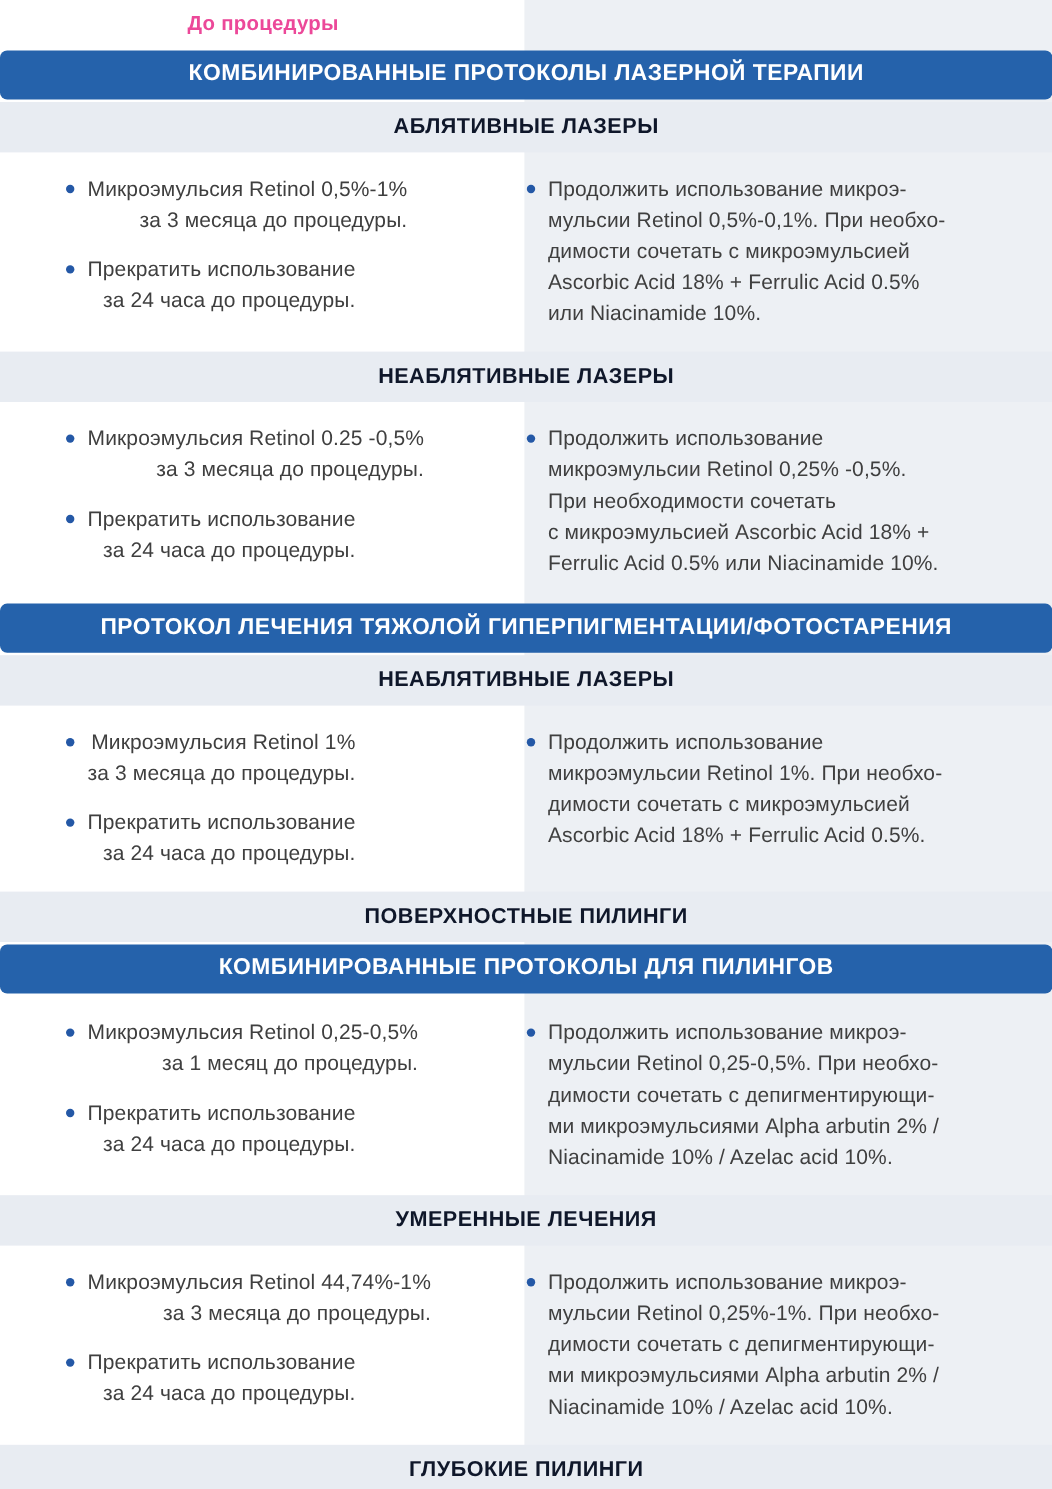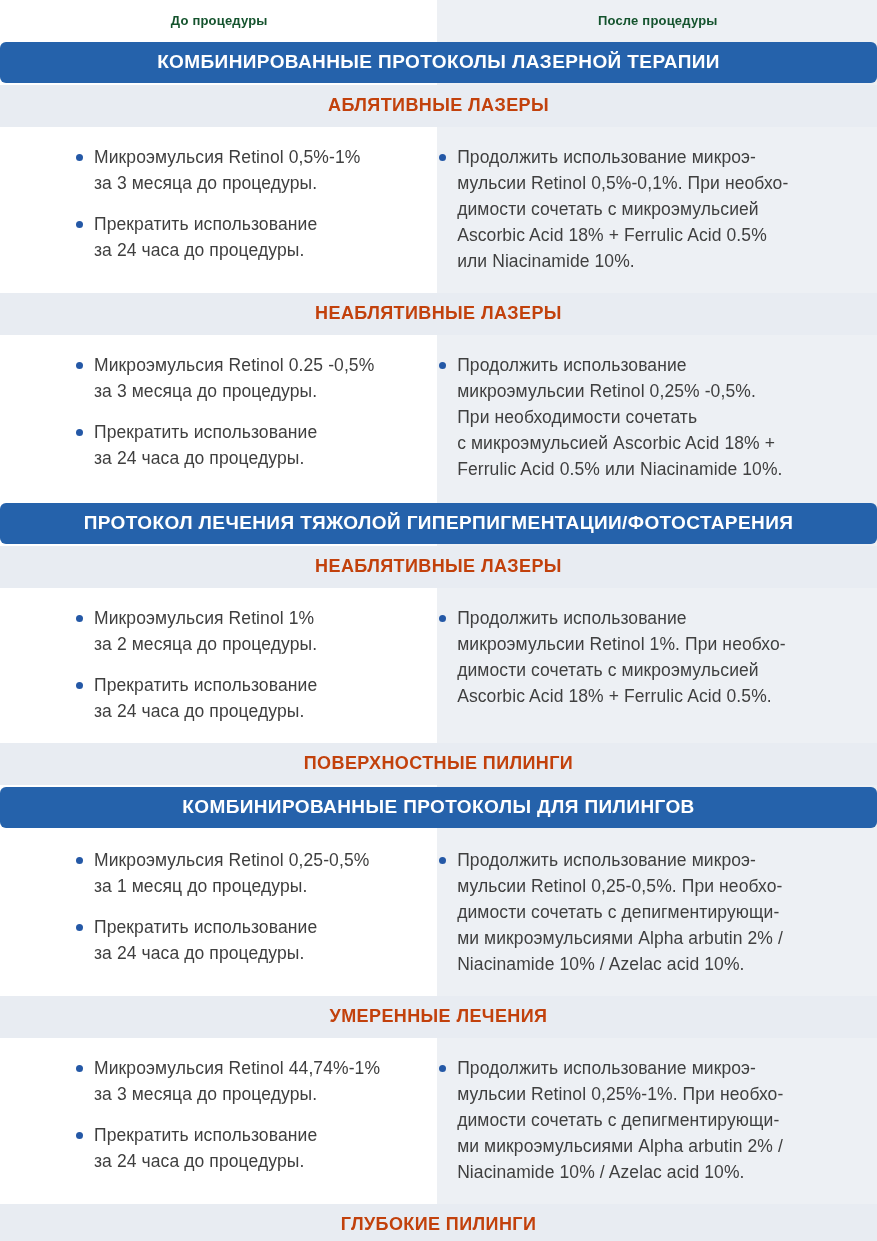--- a/index.html
+++ b/index.html
@@ -14,51 +14,51 @@
   .tint-col{
     position:absolute;top:0;right:0;width:440px;height:100%;
     background:#edf0f4;
   }
   .layer{position:relative;z-index:1;}
 
   
   .col-header-row{display:flex;height:40px;}
   .col-header-cell{width:50%;display:flex;align-items:center;justify-content:center;}
   .col-header-text{
-    color:#14532d;font-weight:bold;font-size:13px;letter-spacing:.2px;
+    color:#ec4899;font-weight:bold;font-size:17px;letter-spacing:.2px;
   }
 
   
   .main-band{
     background:#2562ab;
     color:#ffffff;
     text-align:center;
     font-weight:bold;
     font-size:19px;
     letter-spacing:.4px;
     padding:9px 10px 10px;
     margin:2px 0;
     border-radius:6px;
   }
 
   
   .sub-band{
     background:#e8ecf2;
-    color:#c2410c;
+    color:#0f172a;
     text-align:center;
     font-weight:bold;
     font-size:18px;
     letter-spacing:.4px;
     padding:10px 10px 11px;
   }
 
   
   .content-row{display:flex;}
   .cell{box-sizing:border-box;}
-  .before-cell{width:437px;padding:17px 14px 4px 76px;}
+  .before-cell{width:437px;padding:17px 14px 4px 55px;text-align:right;}
   .after-cell{width:476px;padding:17px 18px 4px 18px;}
 
   .li{display:flex;margin-bottom:15px;}
   .dot{
     flex:none;width:7px;height:7px;border-radius:50%;
     background:#2458a6;margin:10px 11px 0 0;
   }
   .txt{
     white-space:pre-line;
     color:#3f3f3f;
@@ -70,23 +70,20 @@
 </head>
 <body>
 
 <div class="page">
   <div class="tint-col"></div>
 
   <div class="layer col-header-row">
     <div class="col-header-cell">
       <span class="col-header-text">До процедуры</span>
     </div>
-    <div class="col-header-cell">
-      <span class="col-header-text">После процедуры</span>
-    </div>
   </div>
 
   <div class="layer main-band">КОМБИНИРОВАННЫЕ ПРОТОКОЛЫ ЛАЗЕРНОЙ ТЕРАПИИ</div>
 
   <div class="layer sub-band">АБЛЯТИВНЫЕ ЛАЗЕРЫ</div>
   <div class="layer content-row">
     <div class="cell before-cell">
       <div class="li">
         <span class="dot"></span>
         <span class="txt">Микроэмульсия Retinol 0,5%-1%
@@ -137,21 +134,21 @@
   </div>
 
   <div class="layer main-band">ПРОТОКОЛ ЛЕЧЕНИЯ ТЯЖОЛОЙ ГИПЕРПИГМЕНТАЦИИ/ФОТОСТАРЕНИЯ</div>
 
   <div class="layer sub-band">НЕАБЛЯТИВНЫЕ ЛАЗЕРЫ</div>
   <div class="layer content-row">
     <div class="cell before-cell">
       <div class="li">
         <span class="dot"></span>
         <span class="txt">Микроэмульсия Retinol 1%
-за 2 месяца до процедуры.</span>
+за 3 месяца до процедуры.</span>
       </div>
       <div class="li">
         <span class="dot"></span>
         <span class="txt">Прекратить использование
 за 24 часа до процедуры.</span>
       </div>
     </div>
     <div class="cell after-cell">
       <div class="li">
         <span class="dot"></span>

